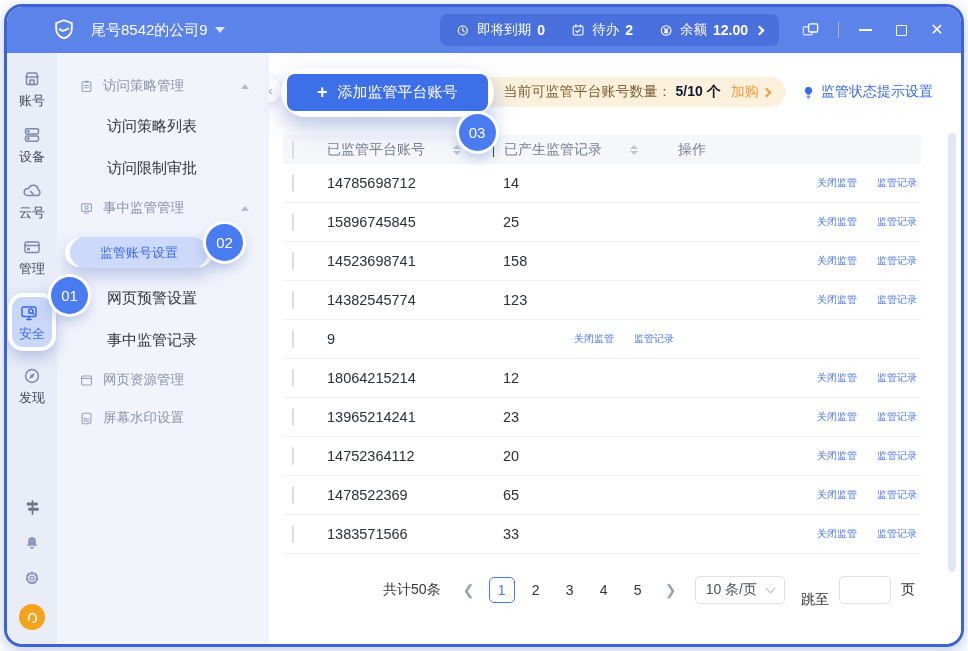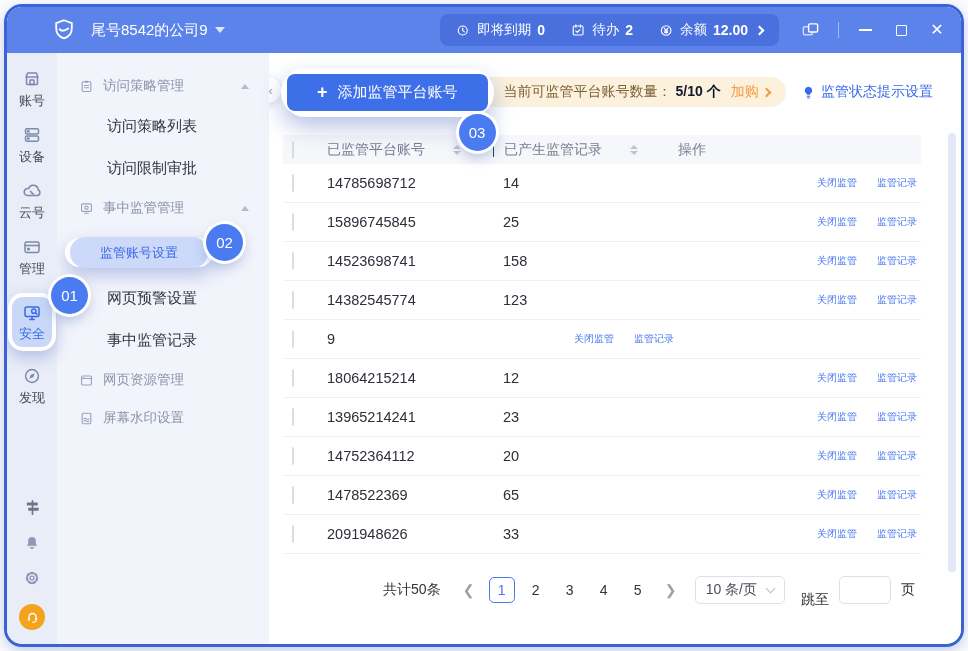--- a/index.html
+++ b/index.html
@@ -30,21 +30,21 @@
 
   
   .content { flex:1; display:flex; min-height:0; }
 
   
   .rail { width:50px; background:#e9edf8; display:flex; flex-direction:column; align-items:center; padding-top:16px; flex:0 0 auto; position:relative; z-index:3; }
   .rail-item { display:flex; flex-direction:column; align-items:center; gap:3px; margin-bottom:15px; cursor:pointer; color:#7d89ab; position:relative; }
   .rail-item .rl { font-size:13px; color:#434a5a; }
   .rail-item.active { z-index:5; }
   .rail-ring { background:#fff; border-radius:15px; padding:4px; box-shadow:0 6px 16px rgba(70,100,190,.35); }
-  .rail-active-box { background:#c9d8f7; border-radius:11px; padding:6px 7px 4px; display:flex; flex-direction:column; align-items:center; gap:2px; color:#3a6ae8; }
+  .rail-active-box { background:#c9d8f7; border-radius:11px; padding:6px 7px 4px; display:flex; flex-direction:column; gap:2px; color:#3a6ae8; }
   .rail-active-box .rl { color:#3a6ae8; font-size:13px; }
   .rail-bottom { margin-top:auto; display:flex; flex-direction:column; align-items:center; gap:17px; padding-bottom:14px; }
   .rail-bottom .bi { cursor:pointer; display:flex; }
   .headset-wrap { width:26px; height:26px; border-radius:50%; background:#f5a31d; display:flex; align-items:center; justify-content:center; }
 
   
   .submenu { width:212px; background:#f2f4fb; flex:0 0 auto; padding-top:14px; position:relative; z-index:2; }
   .sec-head { display:flex; align-items:center; gap:9px; padding:10px 20px 10px 22px; font-size:13.5px; color:#8a93a9; cursor:pointer; }
   .sec-head .caret-up { margin-left:auto; width:0; height:0; border-left:4.5px solid transparent; border-right:4.5px solid transparent; border-bottom:5.5px solid #b2bace; }
   .sub-item { padding:10px 10px 10px 50px; font-size:15px; color:#30343e; cursor:pointer; height:42px; display:flex; align-items:center; }
@@ -454,21 +454,21 @@
               <div><span class="checkbox"></span></div>
     <div>1478522369</div>
     <div>65</div>
     <div class="acts">
       <a>关闭监管</a>
       <a>监管记录</a>
     </div>
             </div>
             <div class="tgrid trow">
               <div><span class="checkbox"></span></div>
-    <div>2091948626</div>
+    <div>1383571566</div>
     <div>33</div>
     <div class="acts">
       <a>关闭监管</a>
       <a>监管记录</a>
     </div>
             </div>
           </div>
       </div>
 
       <div class="footer">

